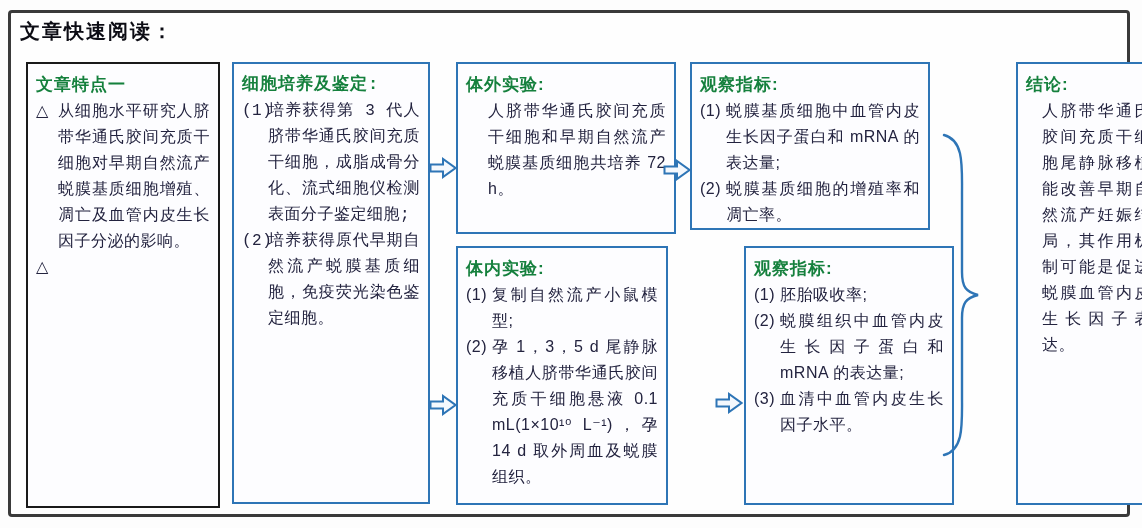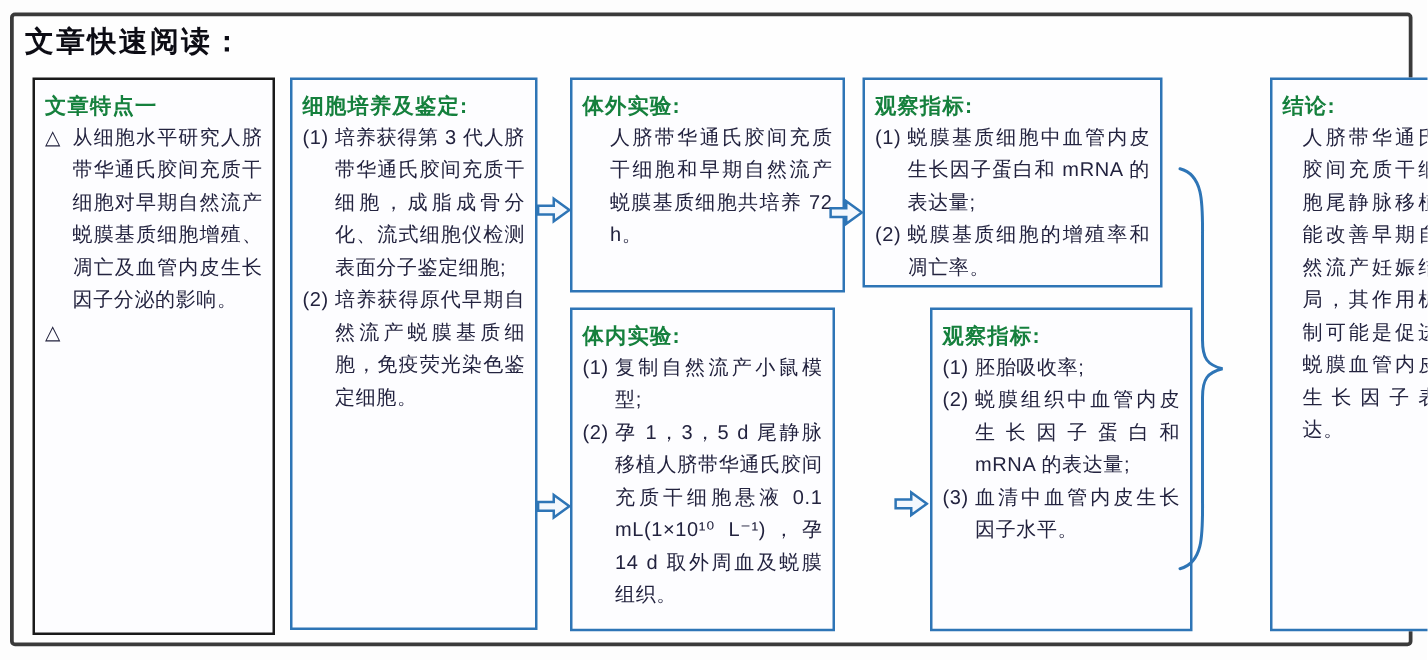--- a/index.html
+++ b/index.html
@@ -16,21 +16,21 @@
   .outer-frame {
     position: absolute;
     left: 8px; top: 10px; width: 1122px; height: 507px;
     border: 3px solid #3a3a3a;
     border-radius: 4px;
     background: #fefefe;
   }
   .page-title {
     position: absolute;
     left: 20px; top: 18px;
-    font-size: 23px;
+    font-size: 20px;
     font-weight: 700;
     letter-spacing: 2px;
     color: #0c0c14;
   }
   .flow-box {
     position: absolute;
     background: #fdfdff;
     border: 2.5px solid #2E75B6;
     padding: 7px 8px 6px 8px;
     color: #23233f;
@@ -62,21 +62,21 @@
   .body-par {
     padding-left: 22px;
     text-align: justify;
     text-justify: inter-ideograph;
   }
   .conclusion-par { padding-left: 16px; }
   .flow-arrow, .brace { position: absolute; }
 
   
   #box-features  { left: 26px;  top: 62px;  width: 194px; height: 446px; }
-  #box-culture   { left: 232px; top: 62px;  width: 198px; height: 442px; }
+  #box-culture   { left: 232px; top: 62px;  width: 198px; height: 442px; font-family: Liberation Mono, monospace; }
   #box-invitro   { left: 456px; top: 62px;  width: 220px; height: 172px; }
   #box-invivo    { left: 456px; top: 246px; width: 212px; height: 259px; }
   #box-ind-vitro { left: 690px; top: 62px;  width: 240px; height: 168px; }
   #box-ind-vivo  { left: 744px; top: 246px; width: 210px; height: 259px; }
   #box-conclusion{ left: 978px; top: 62px;  width: 145px; height: 443px; margin-left: 38px; }
 
   #arrow-1 { left: 429px; top: 156px; }
   #arrow-2 { left: 663px; top: 158px; }
   #arrow-3 { left: 429px; top: 393px; }
   #arrow-4 { left: 715px; top: 391px; }

